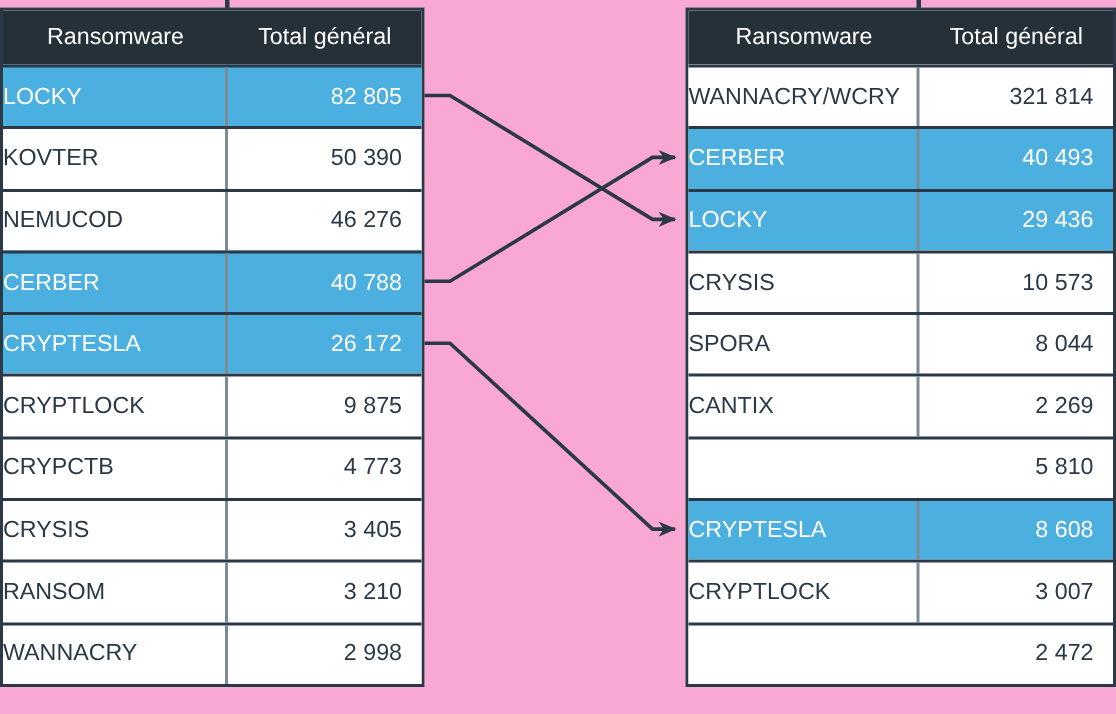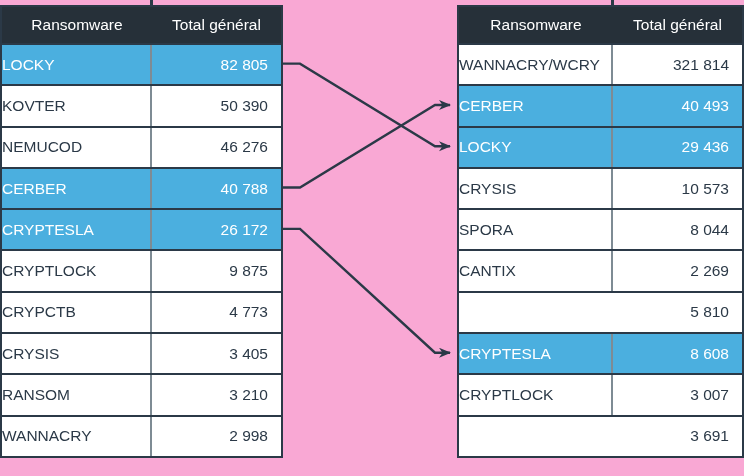--- a/index.html
+++ b/index.html
@@ -149,21 +149,21 @@
   </div>
         <div class="row highlight">
     <div class="cell name">CRYPTESLA</div>
     <div class="cell value">8 608</div>
   </div>
         <div class="row">
     <div class="cell name">CRYPTLOCK</div>
     <div class="cell value">3 007</div>
   </div>
         <div class="row">
-    <div class="cell value">3 691</div>
+    <div class="cell value">2 472</div>
   </div>
       </div>
   </div>
 
   <div class="tick tick-left"></div>
   <div class="tick tick-right"></div>
 
   <svg id="arrows" xmlns="http://www.w3.org/2000/svg">
     <defs>
       <marker id="ah" markerUnits="userSpaceOnUse" markerWidth="13" markerHeight="12" refX="11" refY="5" orient="auto">

